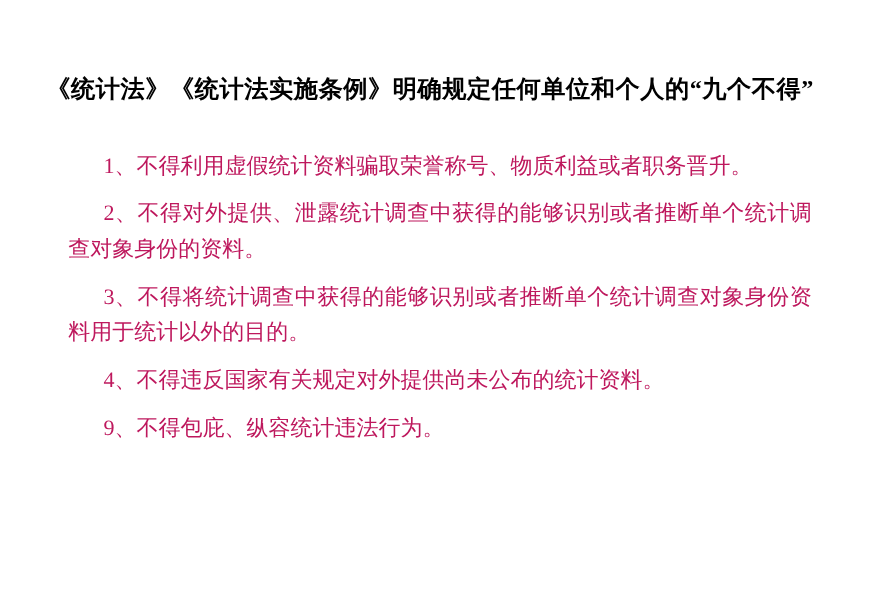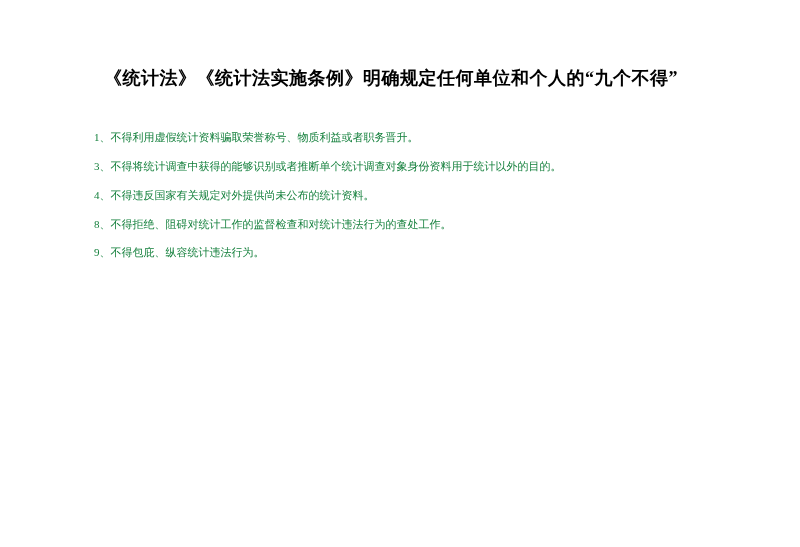--- a/index.html
+++ b/index.html
@@ -16,54 +16,54 @@
   }
   .page {
     position: relative;
     width: 800px;
     height: 547px;
     box-sizing: border-box;
     padding: 0;
   }
   .doc-title {
     text-align: center;
-    font-size: 18px;
+    font-size: 22px;
     font-weight: bold;
     letter-spacing: 0.5px;
     margin: 0;
     padding: 66px 48px 0 30px;
     line-height: 1.4;
     color: #000;
     white-space: nowrap;
   }
   .body-block {
     margin: 0;
     padding: 38px 62px 0 62px;
   }
   .clause {
-    font-size: 11px;
+    font-size: 20px;
     line-height: 1.62;
     text-align: justify;
     text-justify: inter-ideograph;
     margin: 0 0 11px 0;
     text-indent: 32px;
-    color: #15803d;
+    color: #be185d;
   }
   .clause:last-child {
     margin-bottom: 0;
   }
 </style>
 </head>
 <body>
 
 <div class="page">
 
   <h1 class="doc-title">《统计法》《统计法实施条例》明确规定任何单位和个人的“九个不得”</h1>
 
   <div class="body-block">
     <p class="clause">1、不得利用虚假统计资料骗取荣誉称号、物质利益或者职务晋升。</p>
+    <p class="clause">2、不得对外提供、泄露统计调查中获得的能够识别或者推断单个统计调查对象身份的资料。</p>
     <p class="clause">3、不得将统计调查中获得的能够识别或者推断单个统计调查对象身份资料用于统计以外的目的。</p>
     <p class="clause">4、不得违反国家有关规定对外提供尚未公布的统计资料。</p>
-    <p class="clause">8、不得拒绝、阻碍对统计工作的监督检查和对统计违法行为的查处工作。</p>
     <p class="clause">9、不得包庇、纵容统计违法行为。</p>
   </div>
 
 </div>
 
 </body></html>

